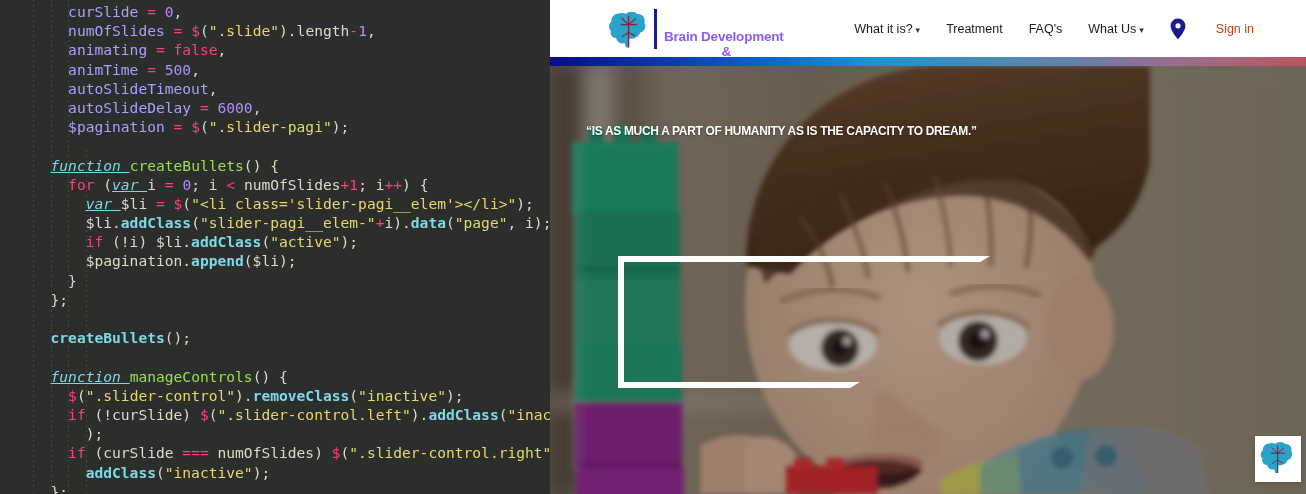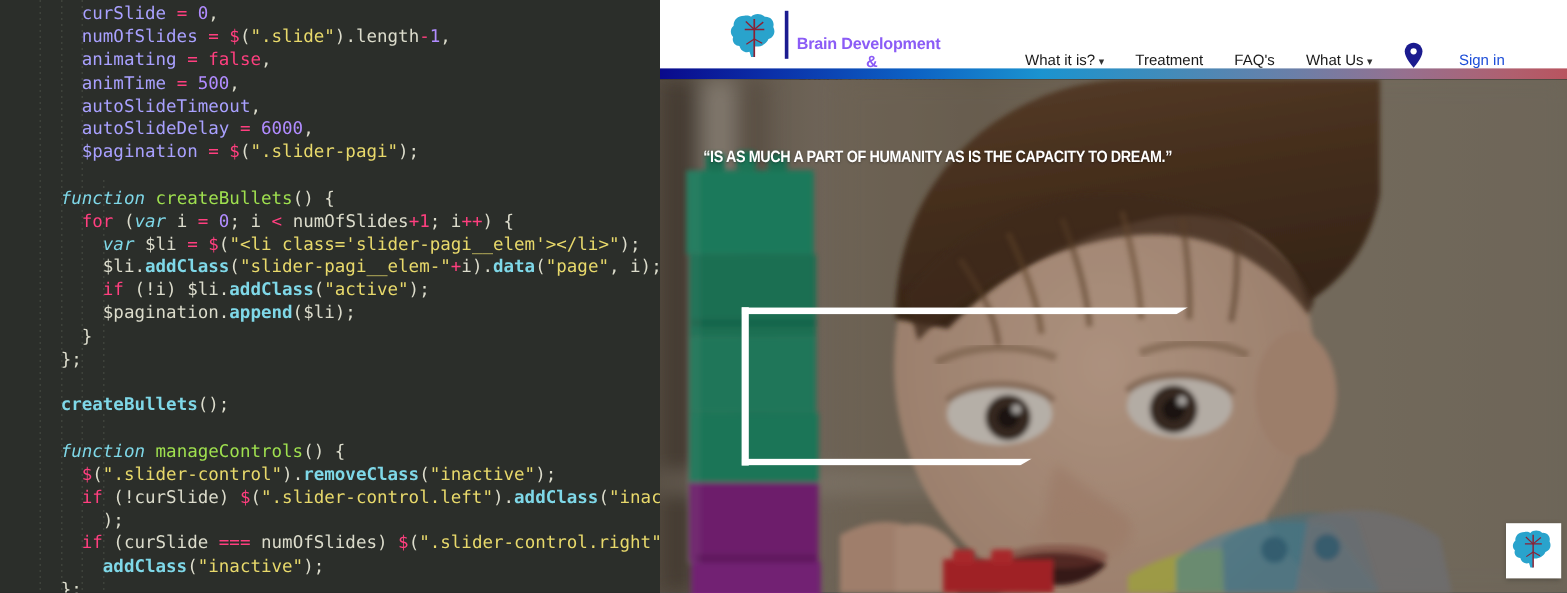--- a/index.html
+++ b/index.html
@@ -37,21 +37,21 @@
     color: #d6d6c8;
   }
   .code-line { height: 19.2px; }
   
   .c-var   { color: #a9a1ff; }   
   .c-op    { color: #ff3f7f; }   
   .c-num   { color: #b18cff; }   
   .c-str   { color: #e8d96b; }   
   .c-fn    { color: #7fd8e8; font-weight: bold; }   
   .c-fnname{ color: #9fe04f; }   
-  .c-kw    { color: #7fd8e8; font-style: italic; }  
+  .c-kw    { color: #7fd8e8; font-style: italic; text-decoration: underline; }  
   .c-plain { color: #dcdccc; }
   .c-paren { color: #dcdccc; }
   .c-dollar{ color: #ff3f7f; }
   .c-kwpink{ color: #ff3f7f; }
 
   
   #site {
     position: absolute; left: 550px; top: 0;
     width: 756px; height: 494px;
     background: #ffffff;
@@ -76,54 +76,54 @@
     color: #8b5cf6;
     font-size: 13.5px;
     font-weight: bold;
     line-height: 15px;
     letter-spacing: -0.2px;
     margin-top: 46px;
   }
   .logo-text .l2 { text-align: center; }
   nav.main-nav {
     position: absolute; right: 0; top: 0; height: 57px;
-    display: flex; align-items: flex-end; margin-left: 24px;
+    display: flex; align-items: center; margin-left: 24px;
   }
   .nav-item {
     font-size: 12.5px;
     color: #1a1a1a;
     margin-right: 26px;
     white-space: nowrap;
     cursor: pointer;
   }
   .nav-caret { font-size: 9px; margin-left: 3px; color:#333; }
   .pin-icon { margin-right: 30px; display:flex; align-items:center; }
   .signin {
-    font-size: 12.5px; color: #1d4ed8; margin-right: 52px; white-space:nowrap; cursor:pointer;
+    font-size: 12.5px; color: #c2410c; margin-right: 52px; white-space:nowrap; cursor:pointer;
   }
 
   #gradient-bar {
     position: absolute; left: 0; top: 57px; width: 756px; height: 9px;
     background: linear-gradient(to right,
       #0a0a8c 0%,
       #0b2fa8 12%,
       #0d62c4 28%,
       #1b93cf 42%,
       #3f8cbb 55%,
       #6b7fa8 70%,
       #96708f 82%,
       #b05f6e 94%,
       #b8545f 100%);
   }
 
   
   #hero {
     position: absolute; left:0; top: 66px; width: 756px; height: 428px;
     overflow: hidden;
-    background: #000000;
+    background: #1d4ed8;
   }
   #hero-photo { position:absolute; inset:0; }
   #hero-overlay {
     position:absolute; inset:0;
     background: rgba(40,32,28,0.30);
   }
 
   
   #quote-frame {
     position: absolute;

